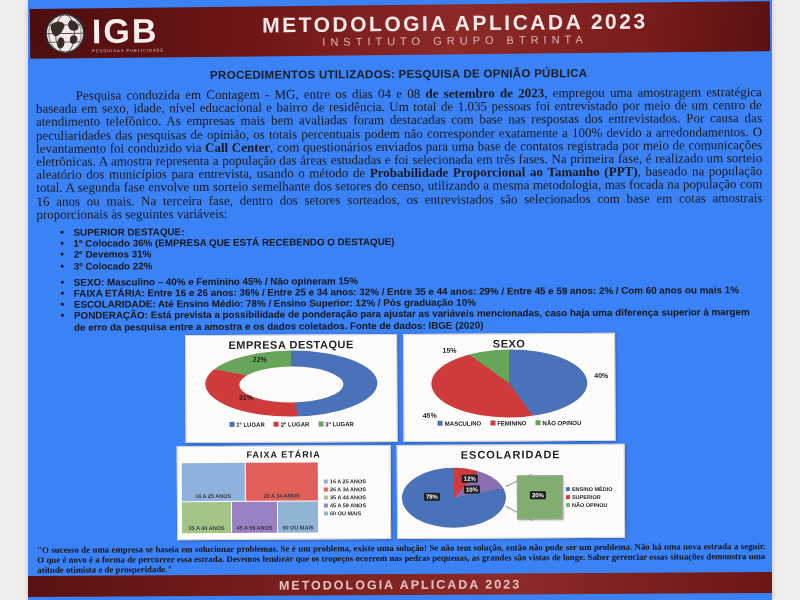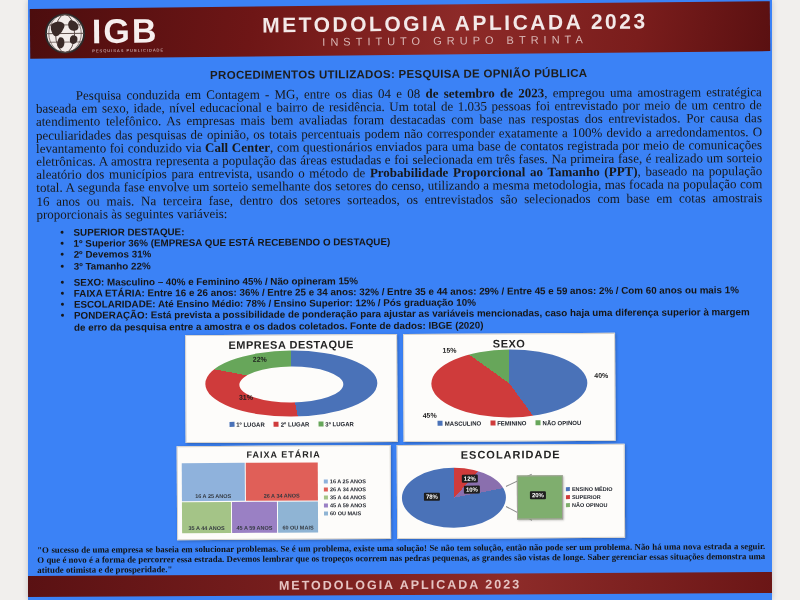--- a/index.html
+++ b/index.html
@@ -122,23 +122,23 @@
     </div>
   </header>
 
   <div class="doc">
     <h1 class="doc-heading">PROCEDIMENTOS UTILIZADOS: PESQUISA DE OPNIÃO PÚBLICA</h1>
 
     <p class="body-paragraph"><span>Pesquisa conduzida em  Contagem - MG, entre os dias 04 e 08 </span><span style="font-weight: bold;">de setembro de 2023</span><span>, empregou uma amostragem estratégica baseada em sexo, idade, nível educacional e bairro de residência. Um total de 1.035 pessoas foi entrevistado por meio de um centro de atendimento telefônico. As empresas mais bem avaliadas foram destacadas com base nas respostas dos entrevistados. Por causa das peculiaridades das pesquisas de opinião, os totais percentuais podem não corresponder exatamente a 100% devido a arredondamentos. O levantamento foi conduzido via </span><span style="font-weight: bold;">Call Center</span><span>, com questionários enviados para uma base de contatos registrada por meio de comunicações eletrônicas. A amostra representa a população das áreas estudadas e foi selecionada em três fases. Na primeira fase, é realizado um sorteio aleatório dos municípios para entrevista, usando o método de </span><span style="font-weight: bold;">Probabilidade Proporcional ao Tamanho (PPT)</span><span>, baseado na população total. A segunda fase envolve um sorteio semelhante dos setores do censo, utilizando a mesma metodologia, mas focada na população com 16 anos ou mais. Na terceira fase, dentro dos setores sorteados, os entrevistados são selecionados com base em cotas amostrais proporcionais às seguintes variáveis:</span></p>
 
     <ul class="bullets">
         <li><span style="font-weight: bold;">SUPERIOR DESTAQUE:</span></li>
-        <li><span>1º Superior </span><span style="font-weight: bold;">36%</span><span> (EMPRESA QUE ESTÁ RECEBENDO O DESTAQUE)</span></li>
+        <li><span>1º Colocado </span><span style="font-weight: bold;">36%</span><span> (EMPRESA QUE ESTÁ RECEBENDO O DESTAQUE)</span></li>
         <li><span>2º Devemos </span><span style="font-weight: bold;">31%</span></li>
-        <li><span>3º Tamanho </span><span style="font-weight: bold;">22%</span></li>
+        <li><span>3º Colocado </span><span style="font-weight: bold;">22%</span></li>
         <li class="gap"><span>SEXO: Masculino – 40% e Feminino 45% / Não opineram 15%</span></li>
         <li><span>FAIXA ETÁRIA: Entre 16 e 26 anos: 36% / Entre 25 e 34 anos: 32% / Entre 35 e 44 anos: 29% / Entre 45 e 59 anos: 2% / Com 60 anos ou mais 1%</span></li>
         <li><span>ESCOLARIDADE: Até Ensino Médio: 78% / Ensino Superior: 12% / Pós graduação 10%</span></li>
         <li><span>PONDERAÇÃO: Está prevista a possibilidade de ponderação para ajustar as variáveis mencionadas, caso haja uma diferença superior à margem de erro da pesquisa entre a amostra e os dados coletados. Fonte de dados: IBGE (2020)</span></li>
       </ul>
 
     <section class="charts">
       <div class="chart-row">
 
         <div class="chart-card card-donut">

